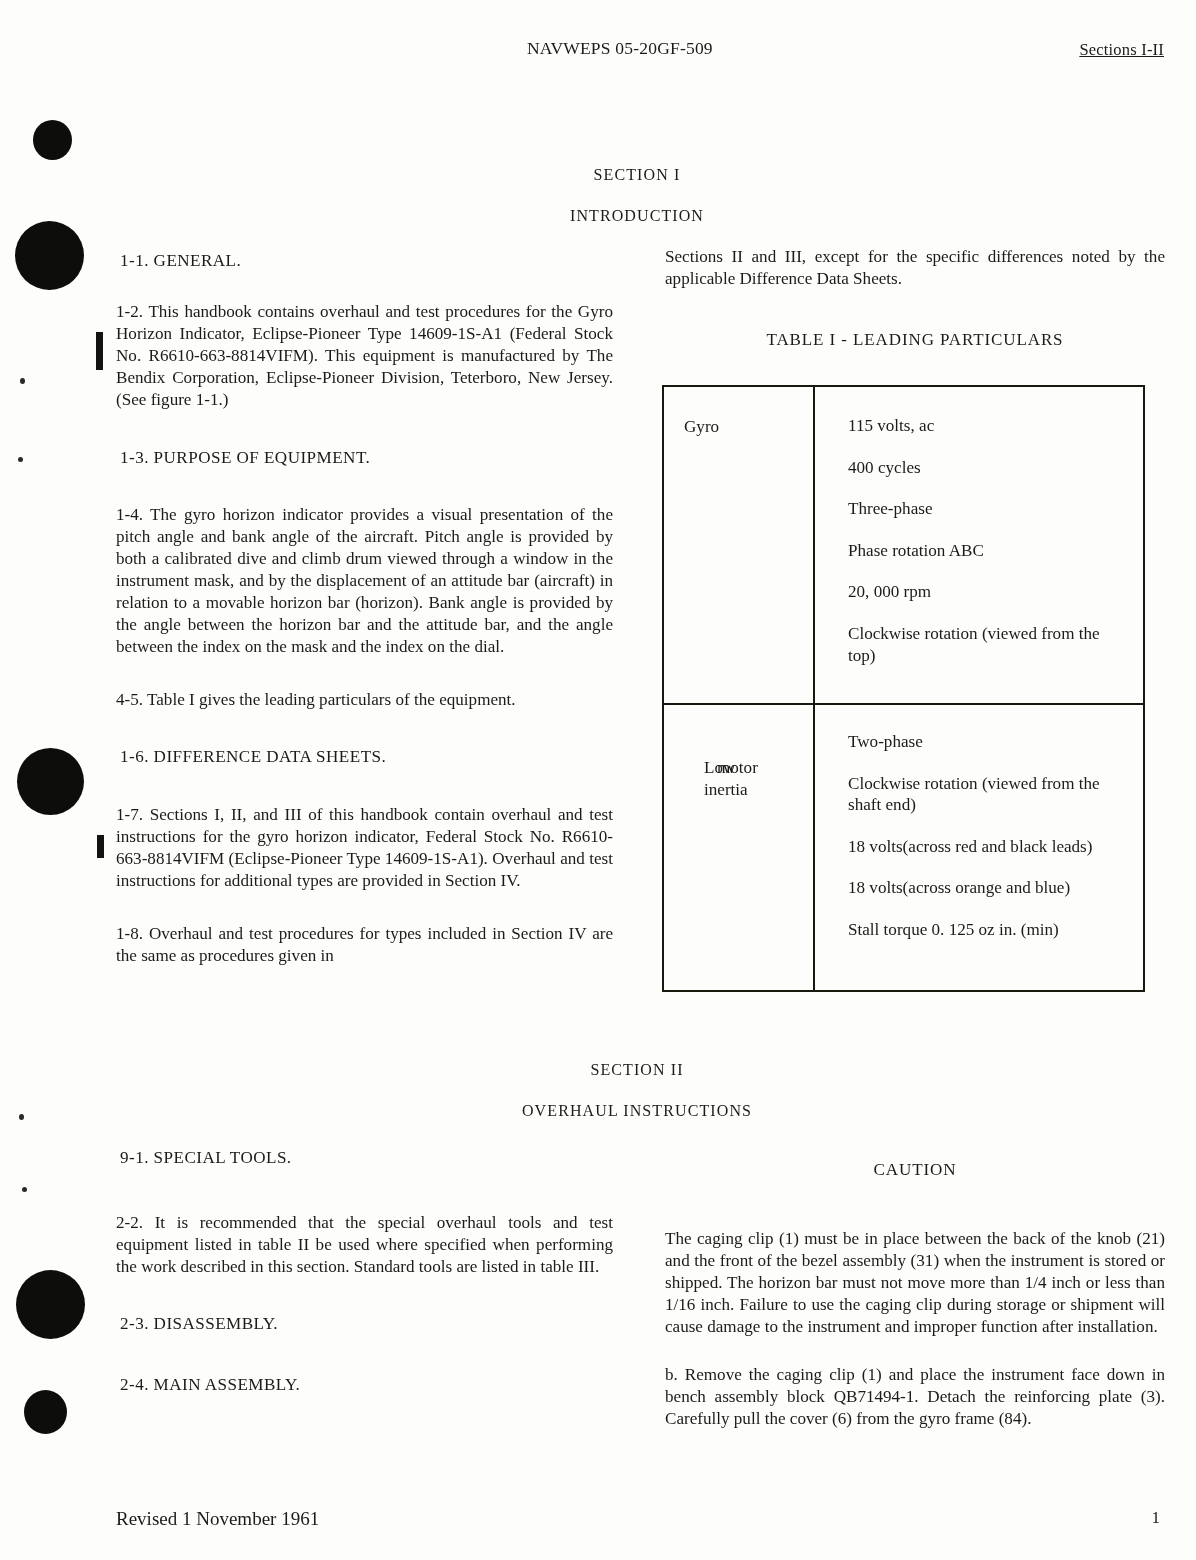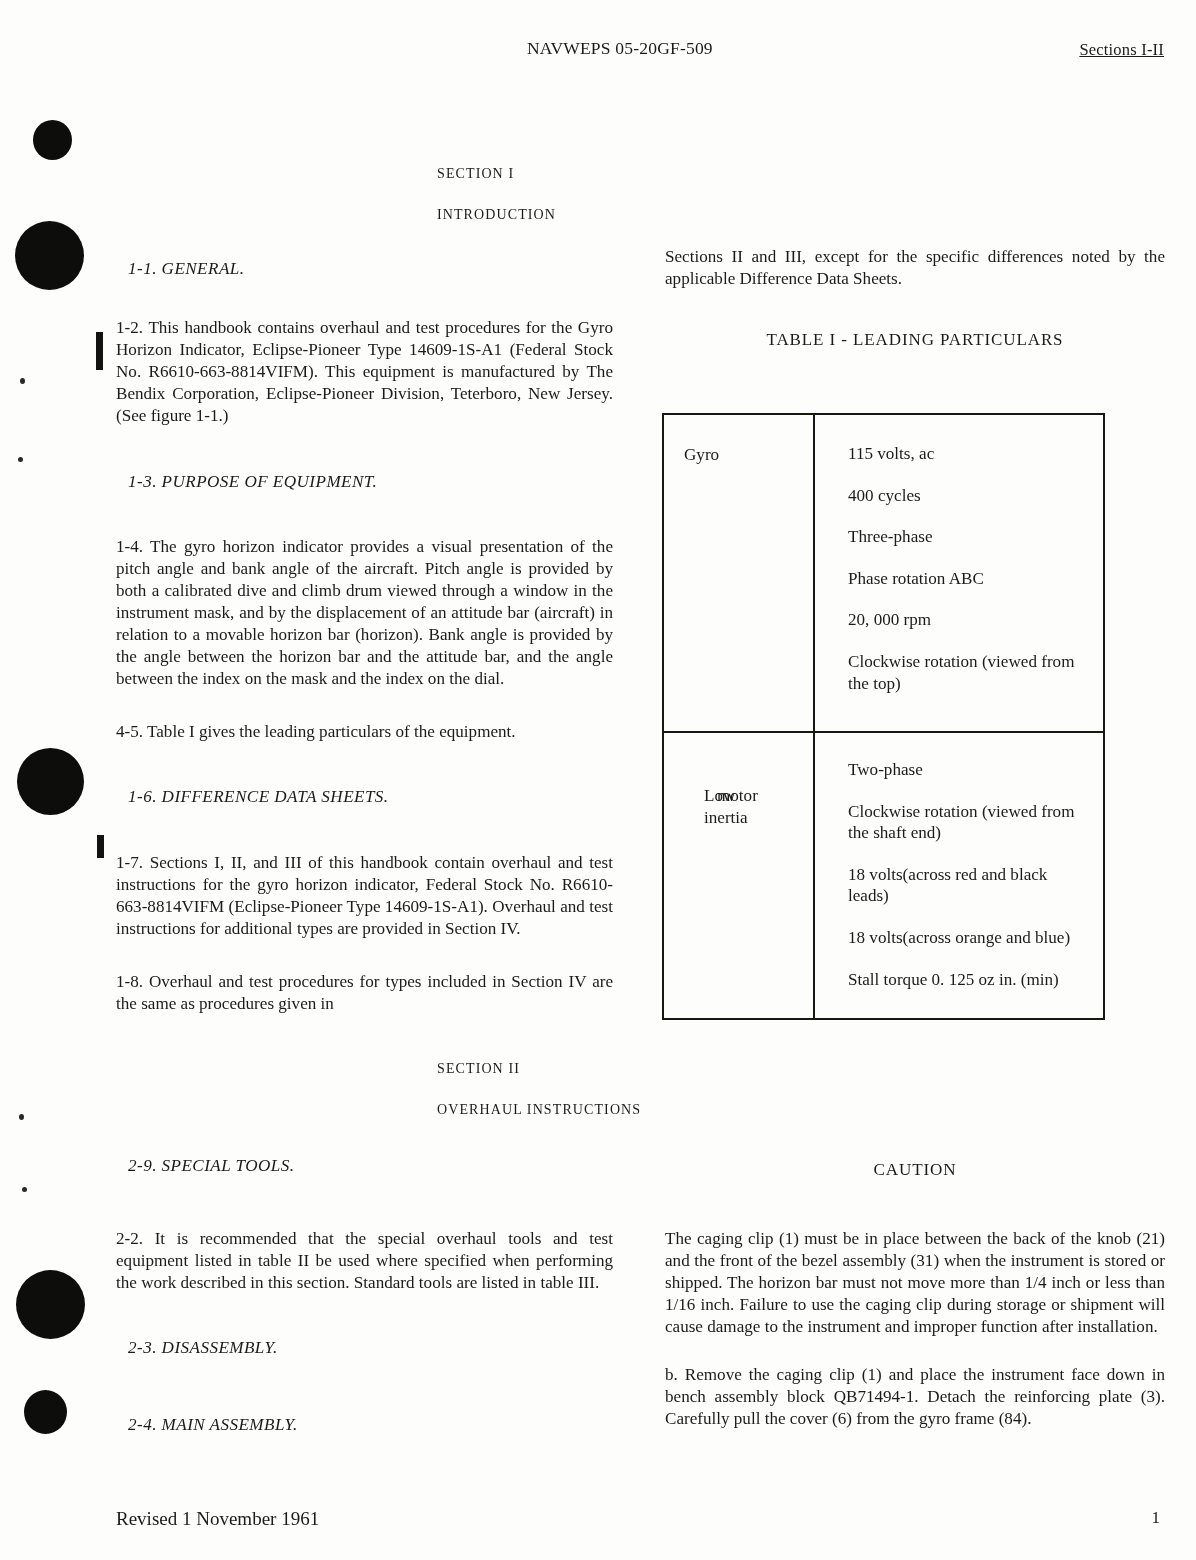--- a/index.html
+++ b/index.html
@@ -34,21 +34,22 @@
     font-size: 16.5px;
     letter-spacing: 0.2px;
     white-space: nowrap;
     text-decoration: underline;
   }
 
   
   .ctr-head {
     position: absolute;
     width: 400px;
-    font-size: 14px;
+    text-align: center;
+    font-size: 16px;
     letter-spacing: 1.1px;
     white-space: nowrap;
   }
   #sec1-title  { left: 437px; top: 166px; }
   #sec1-sub    { left: 437px; top: 207px; }
   #sec2-title  { left: 437px; top: 1061px; }
   #sec2-sub    { left: 437px; top: 1102px; }
 
   
   .col {
@@ -65,46 +66,44 @@
     margin: 0 0 0 0;
     text-align: justify;
     text-justify: inter-word;
   }
   p.para.lastline-left { text-align-last: left; }
   .gap-md { height: 25px; }
   .gap-lg { height: 31px; }
   .gap-xl { height: 39px; }
 
   .head-para {
-    margin: 12px;
+    margin: 4px;
     letter-spacing: 0.45px;
     white-space: nowrap;
-    font-style: italic;
   }
 
   
   .table-caption {
     position: absolute;
     left: 665px;
     top: 330px;
     width: 500px;
     text-align: center;
     font-size: 17px;
     letter-spacing: 0.9px;
     white-space: nowrap;
   }
   .lp-table {
     position: absolute;
     left: 662px;
     top: 385px;
-    width: 443px;
+    width: 483px;
     height: 607px;
     border: 2.4px solid #18180f;
     box-sizing: border-box;
-    margin-top: 28px;
   }
   .lp-row {
     position: absolute;
     left: 0;
     right: 0;
     box-sizing: border-box;
   }
   #lp-row-gyro  { top: 0px;   height: 316px; }
   #lp-row-motor { top: 316px; height: 287px; border-top: 2.2px solid #18180f; }
 
@@ -267,21 +266,21 @@
         </ul>
       </div>
     </div>
 
   </div>
 
   <div class="ctr-head" id="sec2-title">SECTION II</div>
   <div class="ctr-head" id="sec2-sub">OVERHAUL INSTRUCTIONS</div>
 
   <div class="col col-left-bot">
-    <p class="head-para">2-9.  SPECIAL TOOLS.</p>
+    <p class="head-para">9-1.  SPECIAL TOOLS.</p>
     <div class="gap-xl"></div>
     <p class="para">2-2.  It is recommended that the special overhaul tools and test equipment listed in table II be used where specified when performing the work described in this section.  Standard tools are listed in table III.</p>
     <div class="gap-lg"></div>
     <p class="head-para">2-3.  DISASSEMBLY.</p>
     <div class="gap-lg"></div>
     <p class="head-para">2-4.  MAIN ASSEMBLY.</p>
     <div class="gap-xl"></div>
   </div>
 
   <div class="col col-right-bot">

